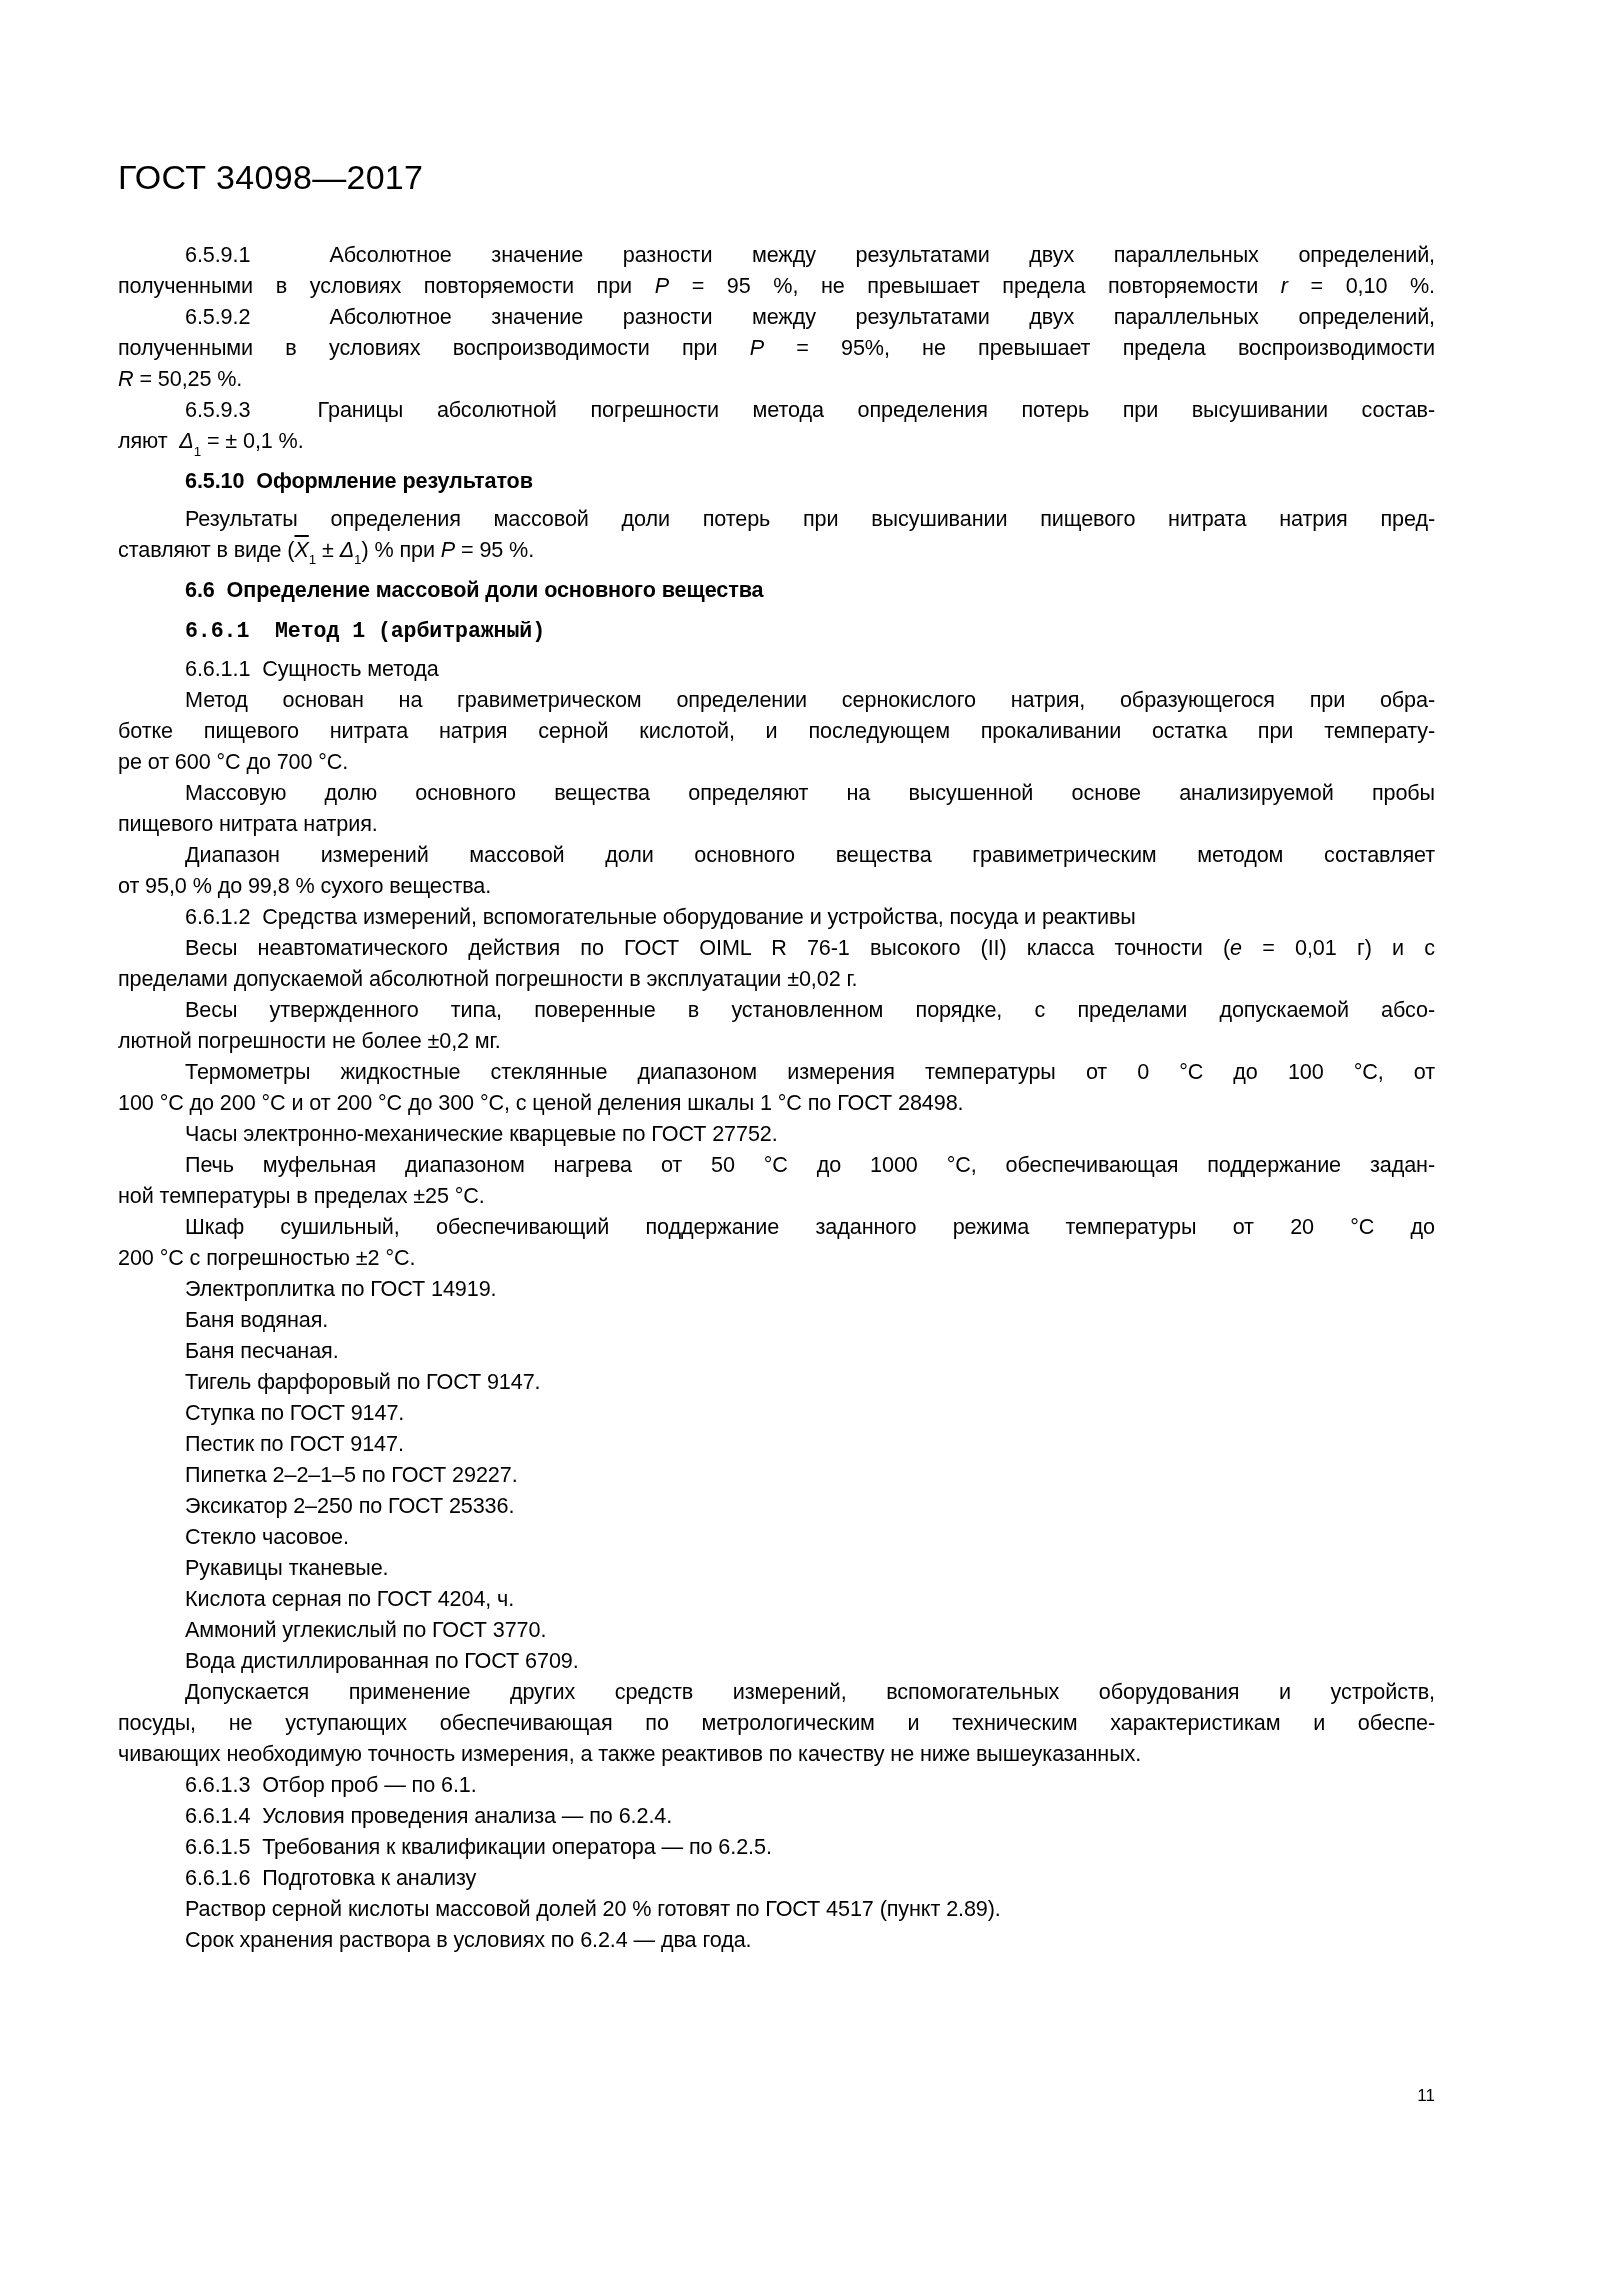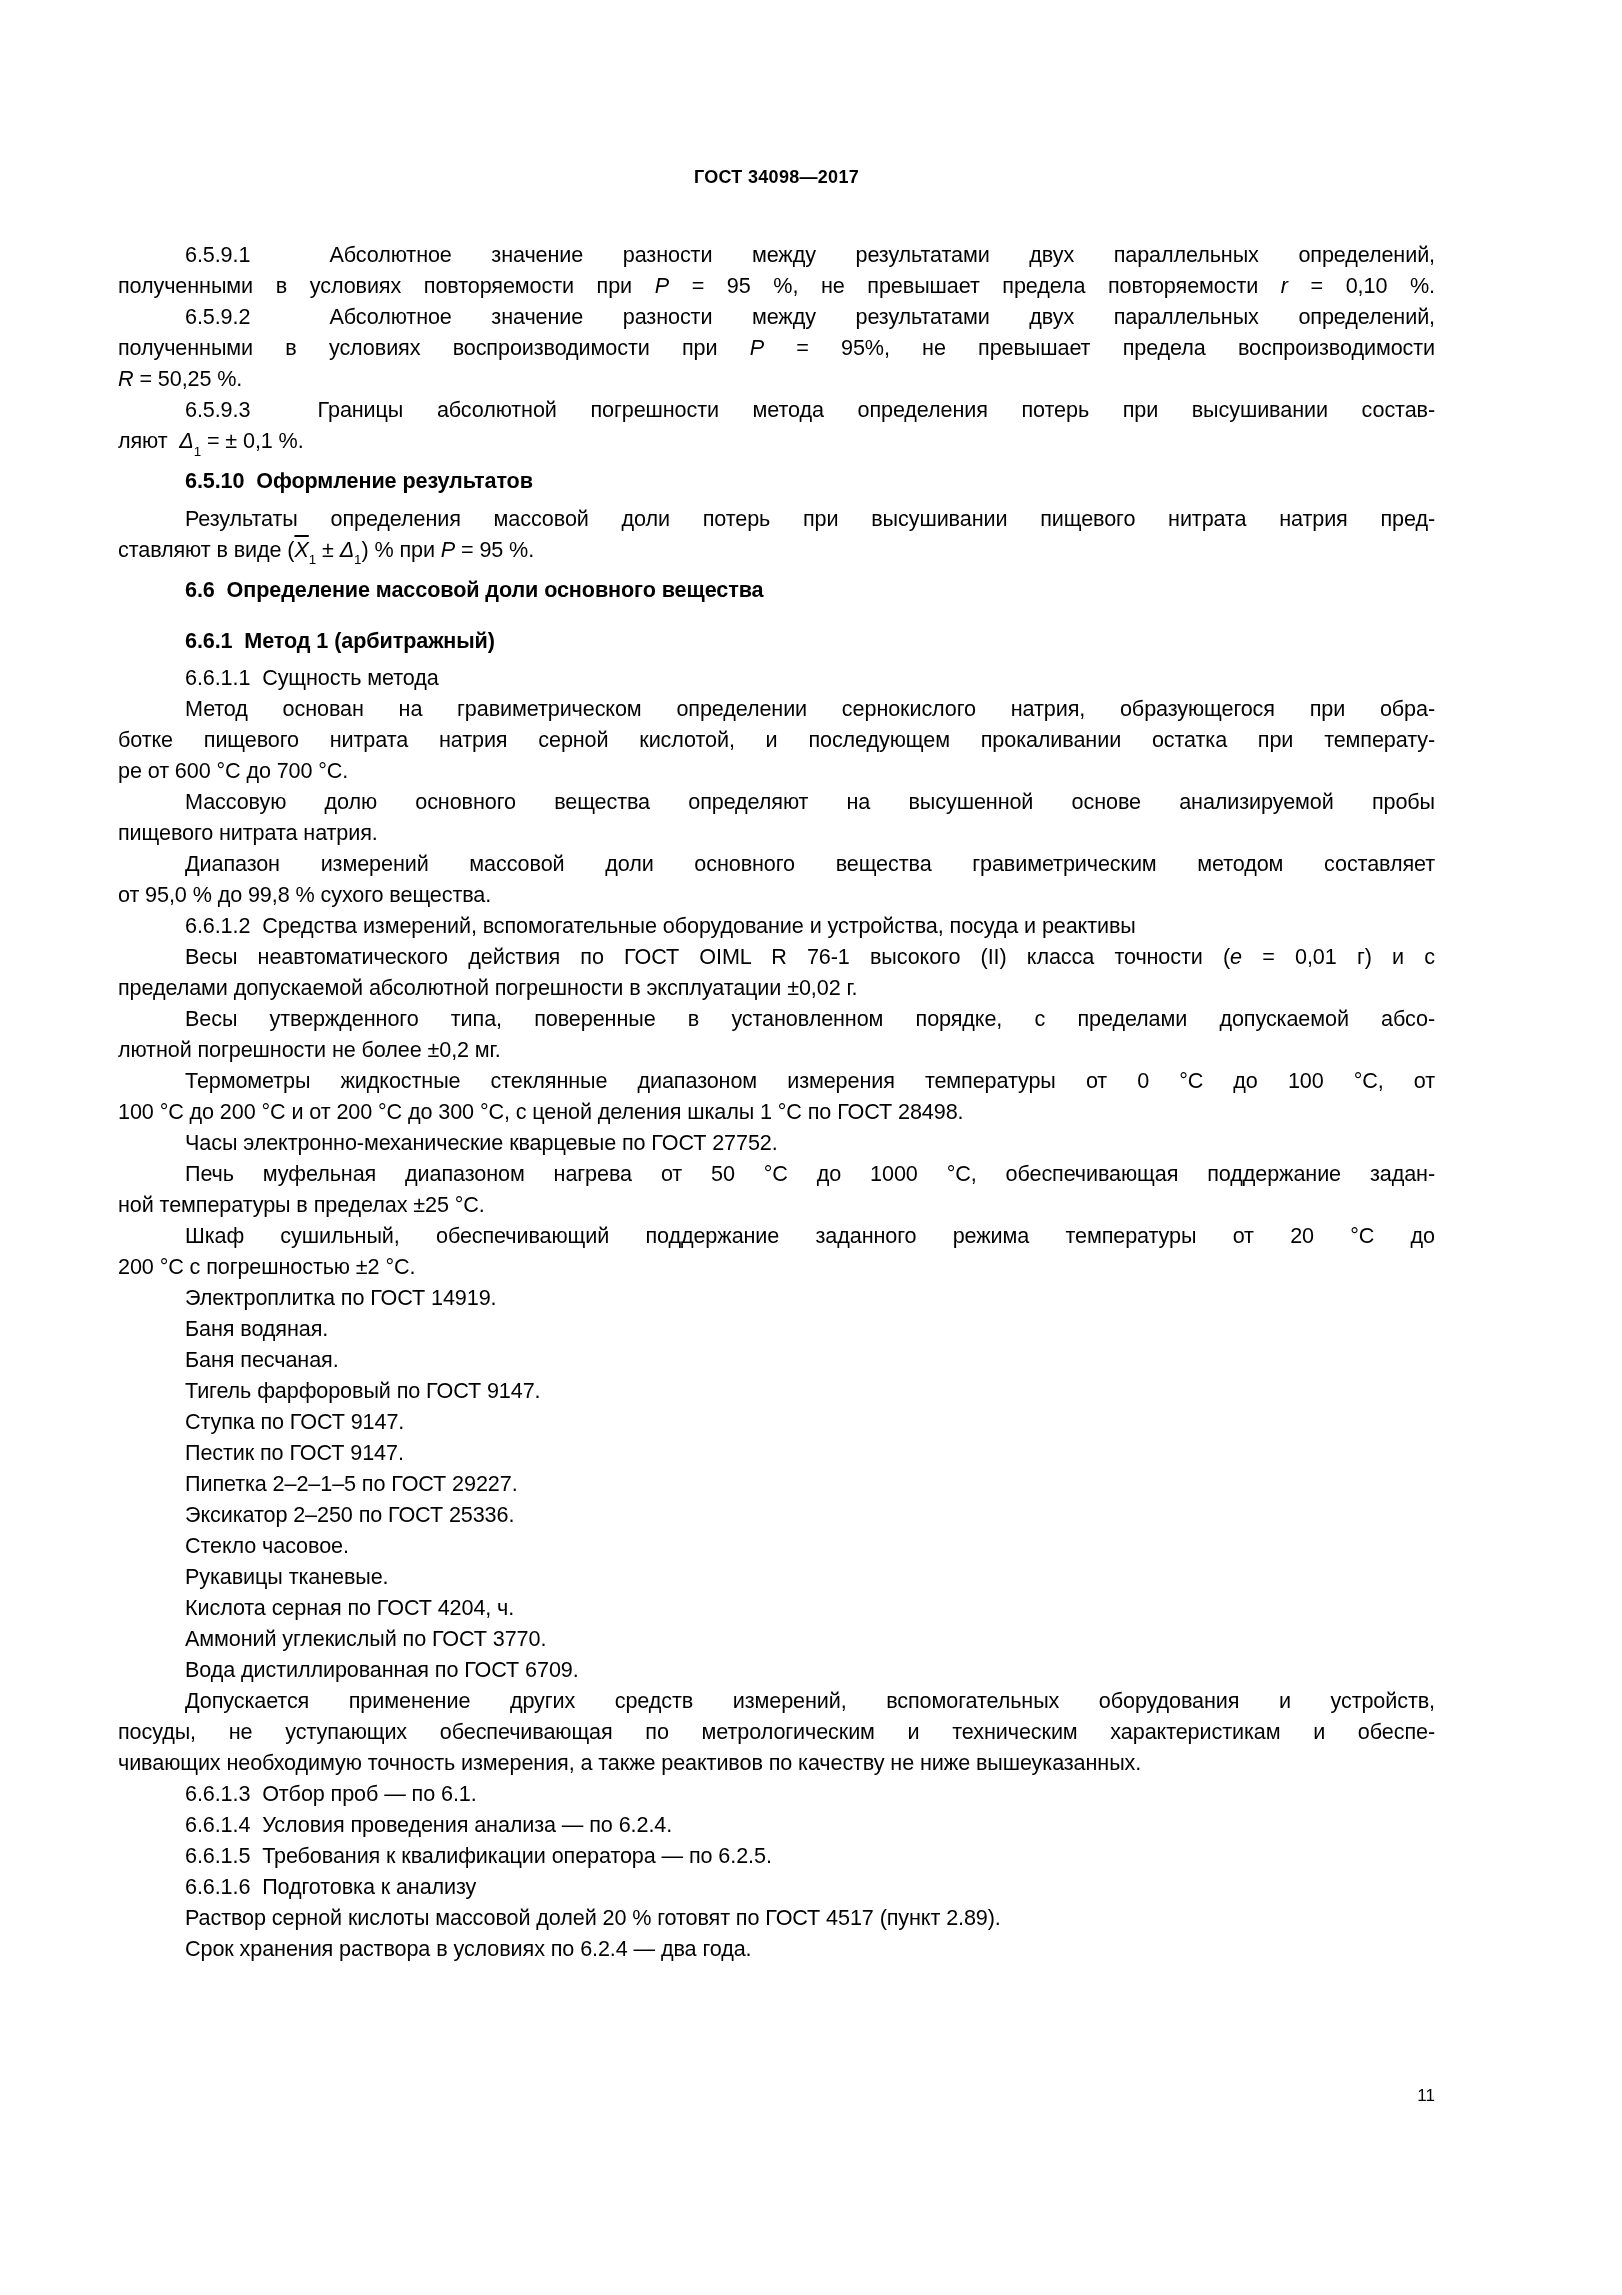--- a/index.html
+++ b/index.html
@@ -12,23 +12,23 @@
     font-family:"Liberation Sans", sans-serif;
     overflow:hidden;
   }
   .content{
     position:absolute;
     left:118px;
     right:188px;
     top:162px;
   }
   .gost-header{
-    text-align:center;
-    font-weight:bold;
-    font-size:18px;
+    text-align:left;
+    font-weight:normal;
+    font-size:34px;
     line-height:31px;
     margin-bottom:46px;
     letter-spacing:0.3px;
   }
   .line{
     font-size:21.6px;
     line-height:31px;
     letter-spacing:-0.1px;
     text-align:justify;
     text-align-last:justify;
@@ -71,21 +71,21 @@
         <div class="line"><span>полученными в условиях повторяемости при </span><span class="i">P</span><span> = 95 %, не превышает предела повторяемости </span><span class="i">r</span><span> = 0,10 %.</span></div>
         <div class="line ind"><span>6.5.9.2&nbsp; Абсолютное значение разности между результатами двух параллельных определений,</span></div>
         <div class="line"><span>полученными в условиях воспроизводимости при </span><span class="i">P</span><span> = 95%, не превышает предела воспроизводимости</span></div>
         <div class="line last"><span class="i">R</span><span> = 50,25 %.</span></div>
         <div class="line ind"><span>6.5.9.3&nbsp; Границы абсолютной погрешности метода определения потерь при высушивании состав-</span></div>
         <div class="line last"><span>ляют&nbsp; </span><span class="i">Δ</span><sub>1</sub><span> = ± 0,1 %.</span></div>
         <div class="line last ind bold" style="margin-top: 9.2px;"><span>6.5.10&nbsp; Оформление результатов</span></div>
         <div class="line ind"><span>Результаты определения массовой доли потерь при высушивании пищевого нитрата натрия пред-</span></div>
         <div class="line last"><span>ставляют в виде (</span><span class="i over">X</span><sub>1</sub><span> ± </span><span class="i">Δ</span><sub>1</sub><span>) % при </span><span class="i">P</span><span> = 95 %.</span></div>
         <div class="line last ind bold" style="margin-top: 9.2px;"><span>6.6&nbsp; Определение массовой доли основного вещества</span></div>
-        <div class="line last ind bold" style="margin-top: 20px;"><span>6.6.1&nbsp; Метод 1 (арбитражный)</span></div>
+        <div class="line last ind bold" style="margin-top: 11px; font-family: Liberation Mono, monospace;"><span>6.6.1&nbsp; Метод 1 (арбитражный)</span></div>
         <div class="line last ind"><span>6.6.1.1&nbsp; Сущность метода</span></div>
         <div class="line ind"><span>Метод основан на гравиметрическом определении сернокислого натрия, образующегося при обра-</span></div>
         <div class="line"><span>ботке пищевого нитрата натрия серной кислотой, и последующем прокаливании остатка при температу-</span></div>
         <div class="line last"><span>ре от 600 °С до 700 °С.</span></div>
         <div class="line ind"><span>Массовую долю основного вещества определяют на высушенной основе анализируемой пробы</span></div>
         <div class="line last"><span>пищевого нитрата натрия.</span></div>
         <div class="line ind"><span>Диапазон измерений массовой доли основного вещества гравиметрическим методом составляет</span></div>
         <div class="line last"><span>от 95,0 % до 99,8 % сухого вещества.</span></div>
         <div class="line last ind"><span>6.6.1.2&nbsp; Средства измерений, вспомогательные оборудование и устройства, посуда и реактивы</span></div>
         <div class="line ind"><span>Весы неавтоматического действия по ГОСТ OIML R 76-1 высокого (II) класса точности (</span><span class="i">e</span><span> = 0,01 г) и с</span></div>

